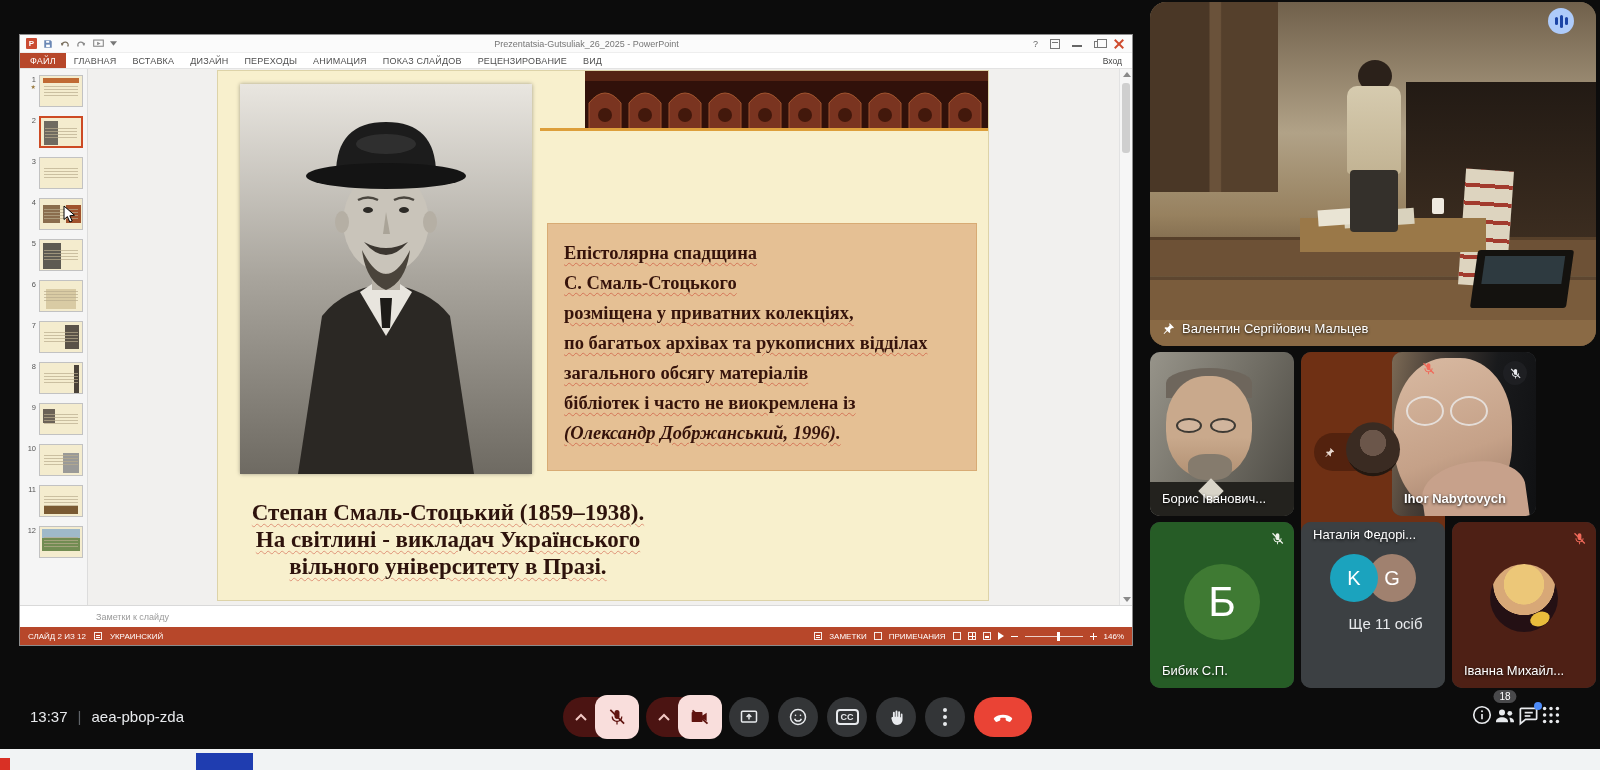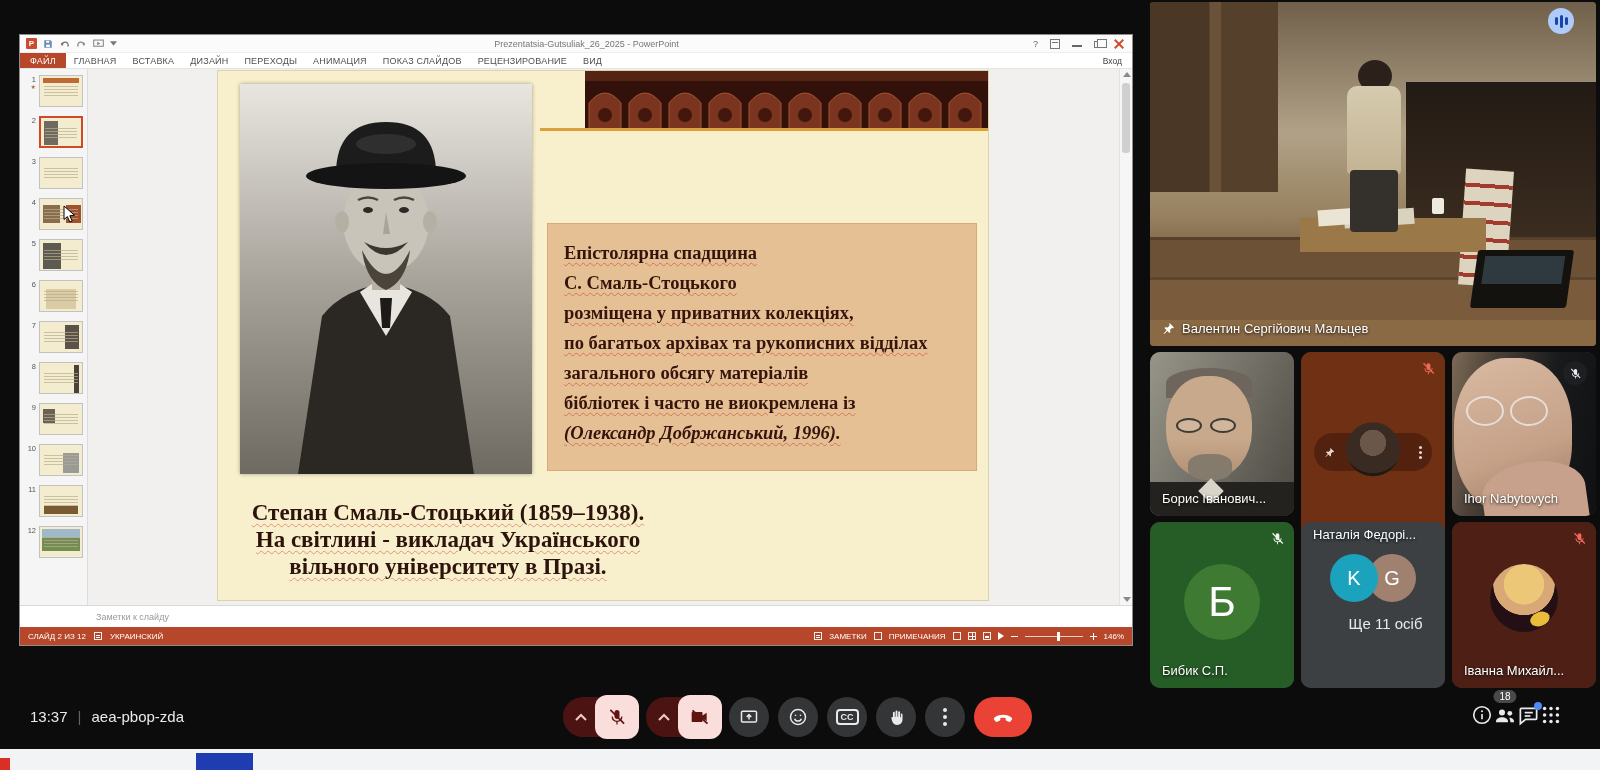--- a/index.html
+++ b/index.html
@@ -97,21 +97,21 @@
   .zoom-knob{position:absolute;left:56%;top:-4px;width:3px;height:9px;background:#fff;}
   .zminus{width:7px;height:1px;background:#fff;display:inline-block;}
   .zplus{width:7px;height:7px;position:relative;display:inline-block;}
   .zplus:before{content:"";position:absolute;left:0;right:0;top:3px;height:1px;background:#fff;}
   .zplus:after{content:"";position:absolute;top:0;bottom:0;left:3px;width:1px;background:#fff;}
 
   .cursor{position:absolute;left:43px;top:170px;z-index:9;}
 
   
   .tile{position:absolute;border-radius:10px;overflow:hidden;background:#3c4043;}
-  .tile-main{left:1150px;top:2px;width:446px;height:344px;border-radius:4px;background:#6b5b45;}
+  .tile-main{left:1150px;top:2px;width:446px;height:344px;border-radius:16px;background:#6b5b45;}
   .tile-label{position:absolute;left:12px;bottom:10px;color:#fff;font-size:13px;
        text-shadow:0 1px 3px rgba(0,0,0,.9);display:flex;align-items:center;gap:7px;z-index:5;white-space:nowrap;}
   .mic-chip{position:absolute;top:9px;right:9px;z-index:5;display:flex;align-items:center;justify-content:center;}
   .mic-chip.red{color:#f06a5a;}
   .mic-chip.white{color:#eef2ea;}
   .mic-chip.circled{width:24px;height:24px;border-radius:50%;background:rgba(32,33,36,.85);color:#e8eaed;}
   .speak-badge{position:absolute;top:6px;right:22px;width:26px;height:26px;border-radius:50%;
        background:#aecbfa;display:flex;align-items:center;justify-content:center;gap:2px;z-index:6;}
   .sb-bar{width:3px;border-radius:2px;background:#1b44a6;}
 
@@ -497,21 +497,21 @@
           <path d="M12 14.5c1.66 0 3-1.34 3-3v-5a3 3 0 00-6 0v5c0 1.66 1.34 3 3 3z"></path>
           <path d="M17 11.5a5 5 0 01-10 0H5.5a6.5 6.5 0 005.75 6.46V21h1.5v-3.04A6.5 6.5 0 0018.5 11.5H17z"></path>
           <line x1="4" y1="3.5" x2="20.5" y2="20" stroke="currentColor" stroke-width="2"></line>
         </svg>
     </span>
     <div class="tile-label">
         <span>Наталія Федорі...</span>
       </div>
   </div>
 
-  <div class="tile" style="left:1452px;top:352px;width:144px;height:164px;">
+  <div class="tile" style="left:1392px;top:352px;width:144px;height:164px;font-weight:bold;">
     <div class="i-bg">
       <div class="i-face"></div>
         <div class="i-glassL"></div>
         <div class="i-glassR"></div>
         <div class="i-hand"></div>
     </div>
     <span class="mic-chip circled">
       <svg width="13" height="13" viewBox="0 0 24 24" fill="currentColor">
           <path d="M12 14.5c1.66 0 3-1.34 3-3v-5a3 3 0 00-6 0v5c0 1.66 1.34 3 3 3z"></path>
           <path d="M17 11.5a5 5 0 01-10 0H5.5a6.5 6.5 0 005.75 6.46V21h1.5v-3.04A6.5 6.5 0 0018.5 11.5H17z"></path>

